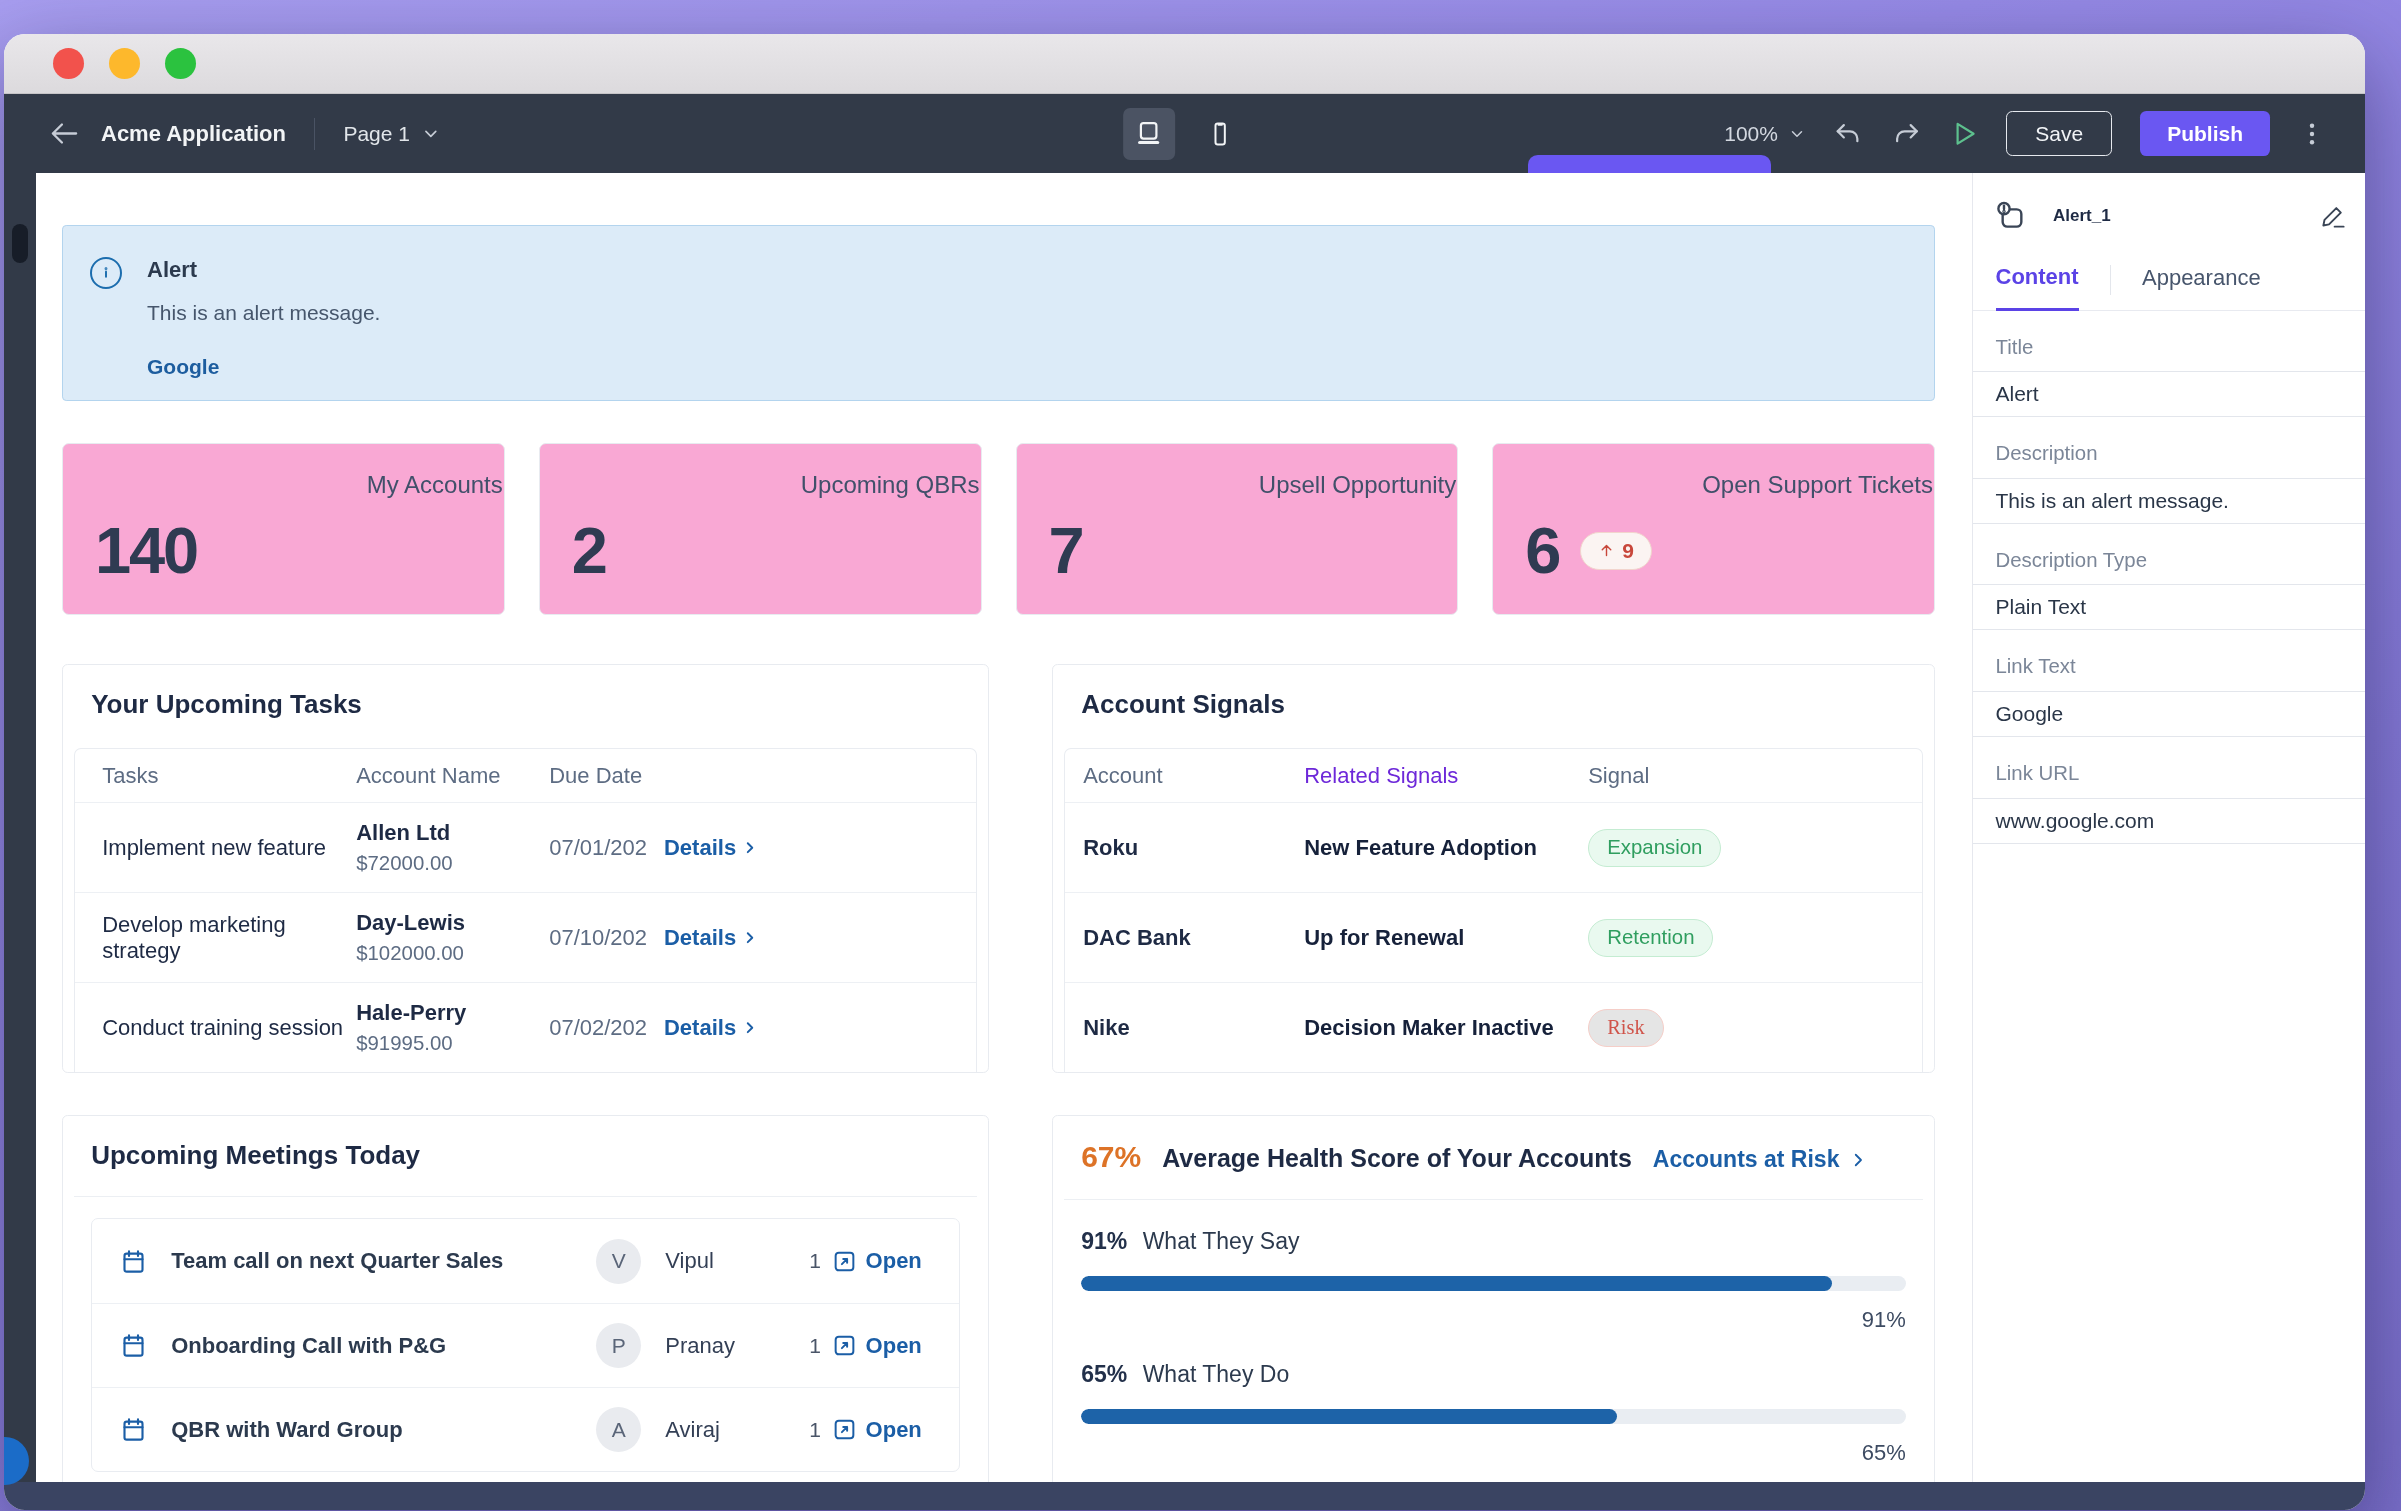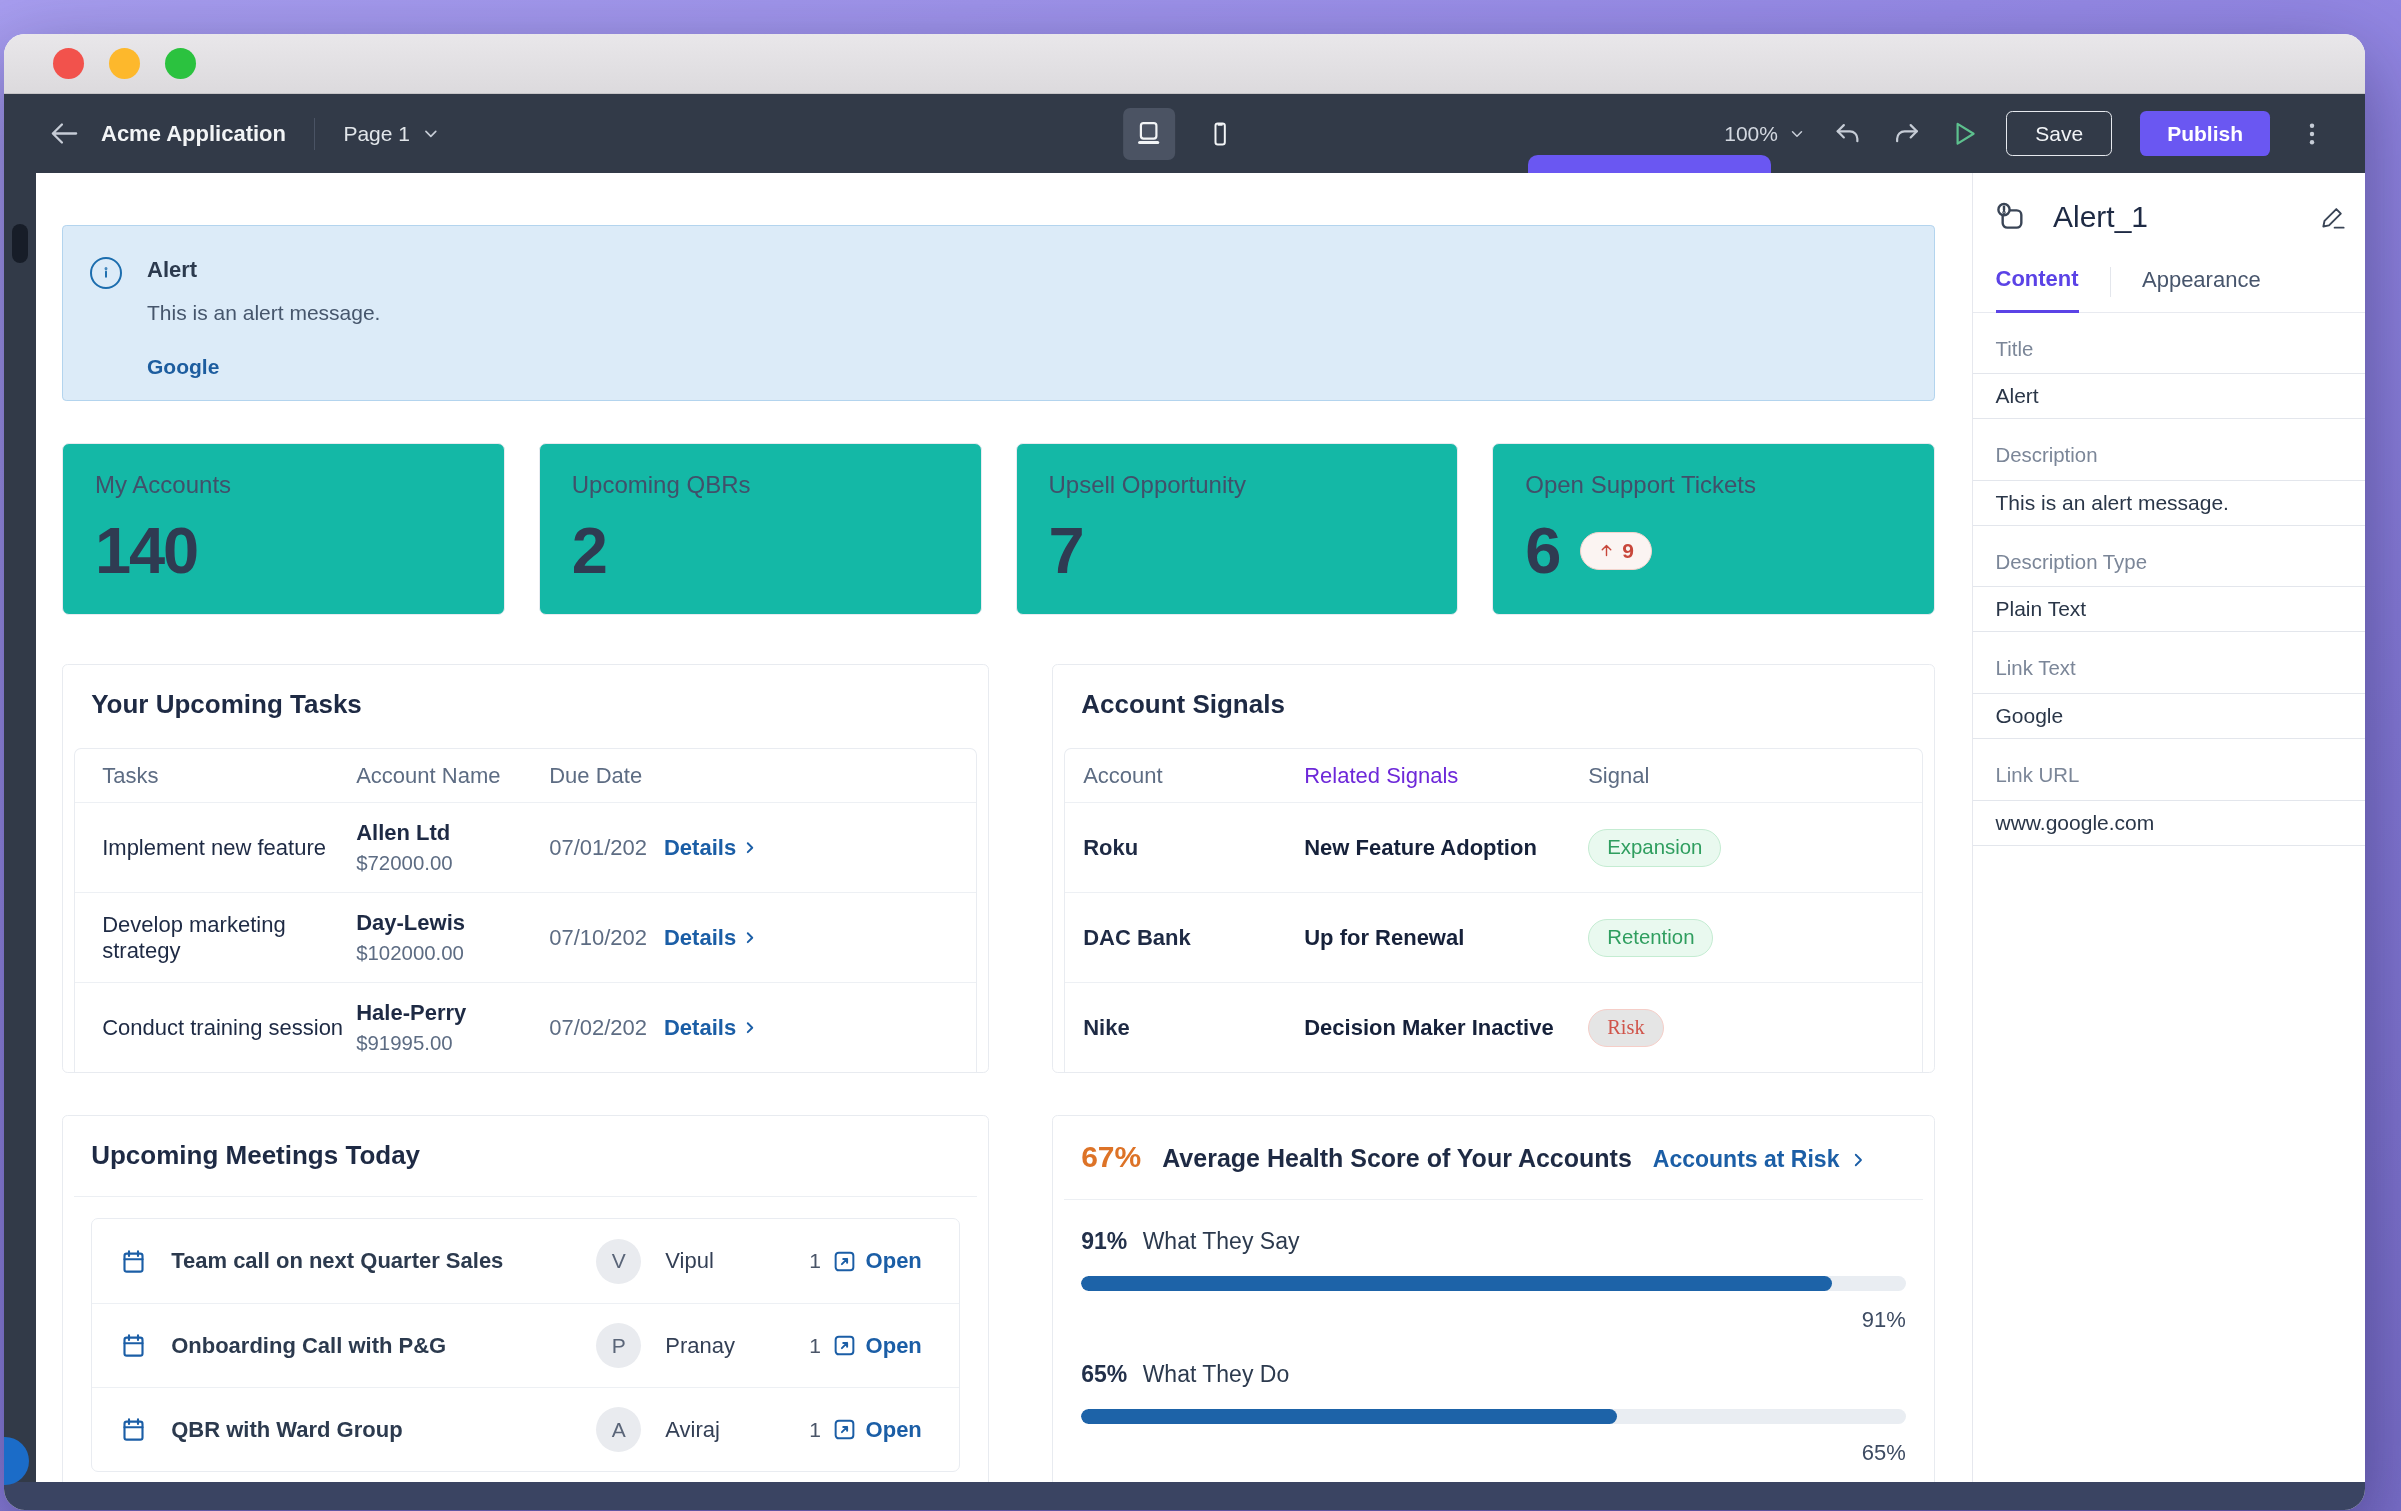--- a/index.html
+++ b/index.html
@@ -50,21 +50,21 @@
                   border-radius:4.2px; display:flex; padding:31px 0 0 27px; }
   .info-ic { width:32px; height:32px; border-radius:50%; border:2.1px solid #1c6dae; color:#1c6dae;
              display:flex; align-items:center; justify-content:center; flex:none; }
   .alert-texts { margin-left:25px; }
   .alert-title { font-size:22px; font-weight:700; color:#2c3a4e; }
   .alert-msg { font-size:21px; color:#46566c; margin-top:18px; }
   .alert-link { font-size:21px; font-weight:700; color:#1d5d9f; margin-top:29.5px; cursor:pointer; }
 
   
   .stats { display:flex; gap:34px; height:172px; margin-bottom:49px; }
-  .stat-card { flex:1; background:#14b8a6; border:1.4px solid #e8ebf0; border-radius:7px; padding:27px 12px 0 32px; }
+  .stat-card { flex:1; background:#f9a8d4; border:1.4px solid #e8ebf0; border-radius:7px; padding:27px 1px 0 32px;text-align:right; }
   .stat-title { font-size:24px; color:#41506a; }
   .stat-value-row { display:flex; align-items:center; gap:21px; margin-top:14px; }
   .stat-value { font-size:65px; font-weight:700; color:#2f3b52; letter-spacing:-2.1px; }
   .badge-up { height:38px; padding:0 17px; border-radius:19px; background:#fbf4f2; border:1.4px solid #f2d4cd;
               color:#c8473b; font-size:21px; font-weight:600; display:flex; align-items:center; gap:7px; }
 
   
   .row3 { display:flex; gap:63px; margin-bottom:42px; }
   .row4 { display:flex; gap:63px; }
   .sec-card { background:#fff; border:1.4px solid #e8ebf0; border-radius:5.6px; padding:24px 11.2px 0 11.2px; }
@@ -105,21 +105,21 @@
   .metric-label { display:flex; align-items:baseline; gap:15.4px; }
   .m-pct { font-size:23px; font-weight:700; color:#22304a; }
   .m-name { font-size:23px; color:#2c3a4e; }
   .m-bar { margin-top:21px; height:15.4px; border-radius:7.7px; background:#e9edf2; overflow:hidden; }
   .m-fill { height:100%; border-radius:7.7px; background:#1d63a8; }
   .m-pct-r { margin-top:15.4px; text-align:right; font-size:22px; color:#3d4b62; }
 
   
   .inspector { width:393px; background:#fff; border-left:1.4px solid #e6e8ee; }
   .insp-header { display:flex; align-items:center; padding:27px 18px 0 21px; color:#3a4556; }
-  .insp-name { font-size:30px; font-weight:400; color:#1e2a44; margin-left:27px; }
+  .insp-name { font-size:17px; font-weight:700; color:#1e2a44; margin-left:27px; }
   .insp-pencil { margin-left:auto; color:#3a4556; }
   .insp-tabs { display:flex; align-items:center; margin-top:32px; border-bottom:1.4px solid #e8eaf0; padding-left:22.5px; }
   .tab { font-size:22px; padding-bottom:18px; cursor:pointer; }
   .tab.active { color:#5b43e6; font-weight:600; border-bottom:3.5px solid #5b43e6; margin-bottom:-1.4px; }
   .tab.idle { color:#47556c; }
   .tab-div { width:1.4px; height:29.5px; background:#e3e6ec; margin:0 31px 14px 31px; }
   .field { margin-top:25px; }
   .field-label { color:#7b8698; font-size:20.4px; margin:0 0 12.6px 22.5px; }
   .field-input { height:46px; border-top:0.7px solid #e3e6ec; border-bottom:0.7px solid #e3e6ec;
                  display:flex; align-items:center; padding-left:22.5px; font-size:21px; color:#2a3648; background:#fff; }

